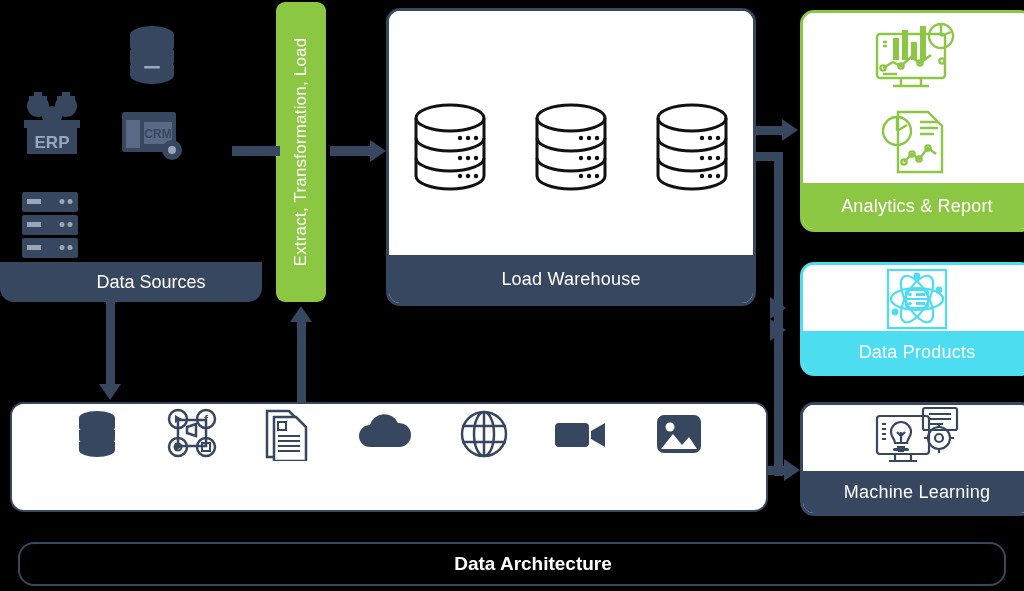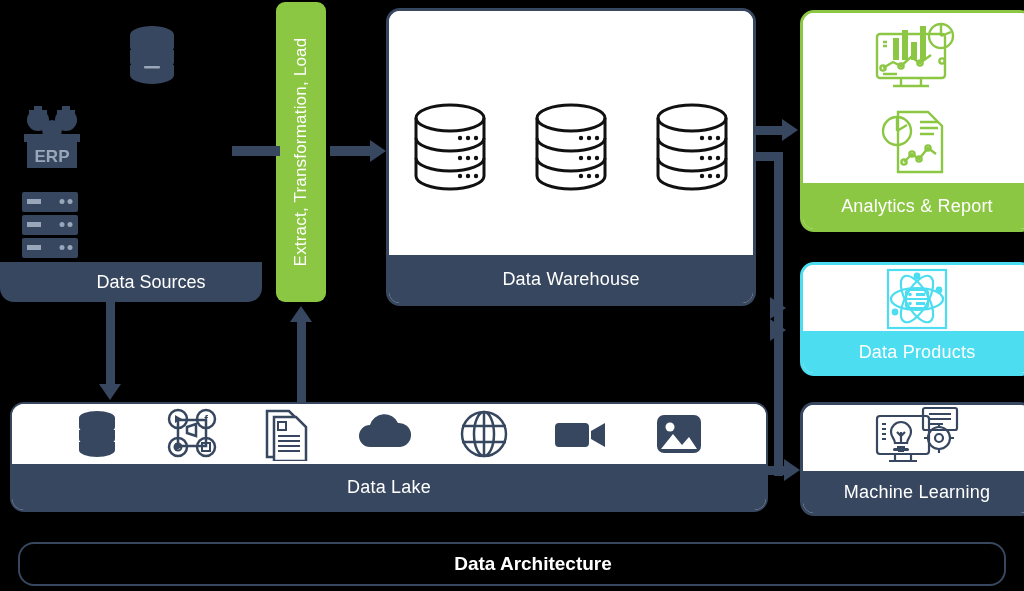--- a/index.html
+++ b/index.html
@@ -136,37 +136,47 @@
   <div class="src-icon" style="left:124px;top:22px;">
     <svg width="56" height="66" viewBox="0 0 56 66">
       <ellipse cx="28" cy="13" rx="22" ry="9" fill="#37475F"></ellipse>
       <path d="M6 13 v12 a22 9 0 0 0 44 0 v-12 z" fill="#37475F"></path>
       <path d="M6 28 v12 a22 9 0 0 0 44 0 v-12 z" fill="#37475F"></path>
       <path d="M6 43 v10 a22 9 0 0 0 44 0 v-10 z" fill="#37475F"></path>
       <rect x="20" y="44" width="16" height="2.5" rx="1" fill="#9AA7BA"></rect>
     </svg>
   </div>
 
-  <div class="src-icon" style="left:16px;top:104px;text-align:center;">
+  <div class="src-icon" style="left:16px;top:90px;text-align:center;">
     <svg width="72" height="68" viewBox="0 0 72 68">
       <circle cx="22" cy="16" r="11" fill="#37475F"></circle>
       <circle cx="50" cy="16" r="11" fill="#37475F"></circle>
       <circle cx="36" cy="26" r="10" fill="#37475F"></circle>
       <g fill="#37475F">
         <rect x="13" y="6" width="18" height="4"></rect>
           <rect x="41" y="6" width="18" height="4"></rect>
         <rect x="18" y="2" width="8" height="8"></rect>
           <rect x="46" y="2" width="8" height="8"></rect>
       </g>
       <rect x="8" y="30" width="56" height="8" fill="#37475F"></rect>
       <rect x="11" y="38" width="50" height="26" fill="#37475F"></rect>
       <text x="36" y="58" font-family="Liberation Sans, sans-serif" font-size="17" font-weight="bold" fill="#9AA7BA" text-anchor="middle">ERP</text>
     </svg>
   </div>
 
+  <div class="src-icon" style="left:120px;top:108px;">
+    <svg width="70" height="60" viewBox="0 0 70 60">
+      <rect x="2" y="4" width="54" height="40" rx="3" fill="#37475F"></rect>
+      <rect x="6" y="12" width="14" height="28" fill="#5A6A84"></rect>
+      <rect x="24" y="14" width="28" height="22" fill="#5A6A84"></rect>
+      <text x="38" y="30" font-family="Liberation Sans, sans-serif" font-size="12" font-weight="bold" fill="#37475F" text-anchor="middle">CRM</text>
+      <circle cx="52" cy="42" r="10" fill="#37475F"></circle>
+      <circle cx="52" cy="42" r="4" fill="#9AA7BA"></circle>
+    </svg>
+  </div>
 
   <div class="src-icon" style="left:18px;top:190px;">
     <svg width="64" height="72" viewBox="0 0 64 72">
       <g fill="#37475F">
         <rect x="4" y="2" width="56" height="20" rx="2"></rect>
         <rect x="4" y="25" width="56" height="20" rx="2"></rect>
         <rect x="4" y="48" width="56" height="20" rx="2"></rect>
       </g>
       <g fill="#9AA7BA">
         <rect x="9" y="9" width="14" height="5"></rect>
@@ -251,21 +261,21 @@
                 <circle cx="62" cy="57" r="2.2"></circle>
                 <circle cx="70" cy="57" r="2.2"></circle>
               <circle cx="54" cy="75" r="2.2"></circle>
                 <circle cx="62" cy="75" r="2.2"></circle>
                 <circle cx="70" cy="75" r="2.2"></circle>
             </g>
           </svg>
         </div>
       </div>
     </div>
-    <div class="panel-foot" style="height:48px;background:#37475F;">Data Warehouse</div>
+    <div class="panel-foot" style="height:48px;background:#37475F;">Load Warehouse</div>
   </div>
 
   <div class="panel" style="left:10px;top:402px;width:758px;height:110px;border:2px solid #37475F;">
     <div class="panel-body" style="height:62px;">
       <div class="icon-row" style="top:6px;height:52px;padding:0 40px;">
         <div>
           <svg width="46" height="50" viewBox="0 0 46 50">
             <ellipse cx="23" cy="9" rx="18" ry="7" fill="#37475F"></ellipse>
             <path d="M5 9 v9 a18 7 0 0 0 36 0 v-9 z" fill="#37475F"></path>
             <path d="M5 21 v9 a18 7 0 0 0 36 0 v-9 z" fill="#37475F"></path>
@@ -326,21 +336,20 @@
         </div>
         <div>
           <svg width="50" height="46" viewBox="0 0 50 46">
             <rect x="3" y="4" width="44" height="38" rx="7" fill="#37475F"></rect>
             <circle cx="16" cy="16" r="4.5" fill="#ffffff"></circle>
             <path d="M7 38 l12 -15 l9 11 l7 -8 l8 12 z" fill="#ffffff"></path>
           </svg>
         </div>
       </div>
     </div>
-    <div class="panel-foot" style="height:46px;background:#37475F;">Data Lake</div>
   </div>
 
   <div class="panel" style="left:800px;top:10px;width:234px;height:222px;border:3px solid #8CC743;">
     <div class="panel-body" style="height:176px;flex-direction:column;gap:6px;">
       <div>
         <svg width="92" height="76" viewBox="0 0 92 76">
           <g fill="none" stroke="#8CC743" stroke-width="2.4">
             <rect x="6" y="14" width="68" height="44" rx="3"></rect>
             <path d="M30 58 v8 M50 58 v8 M22 66 h36"></path>
             <path d="M12 48 l10 -6 l8 4 l10 -9 l9 6 l11 -8"></path>

